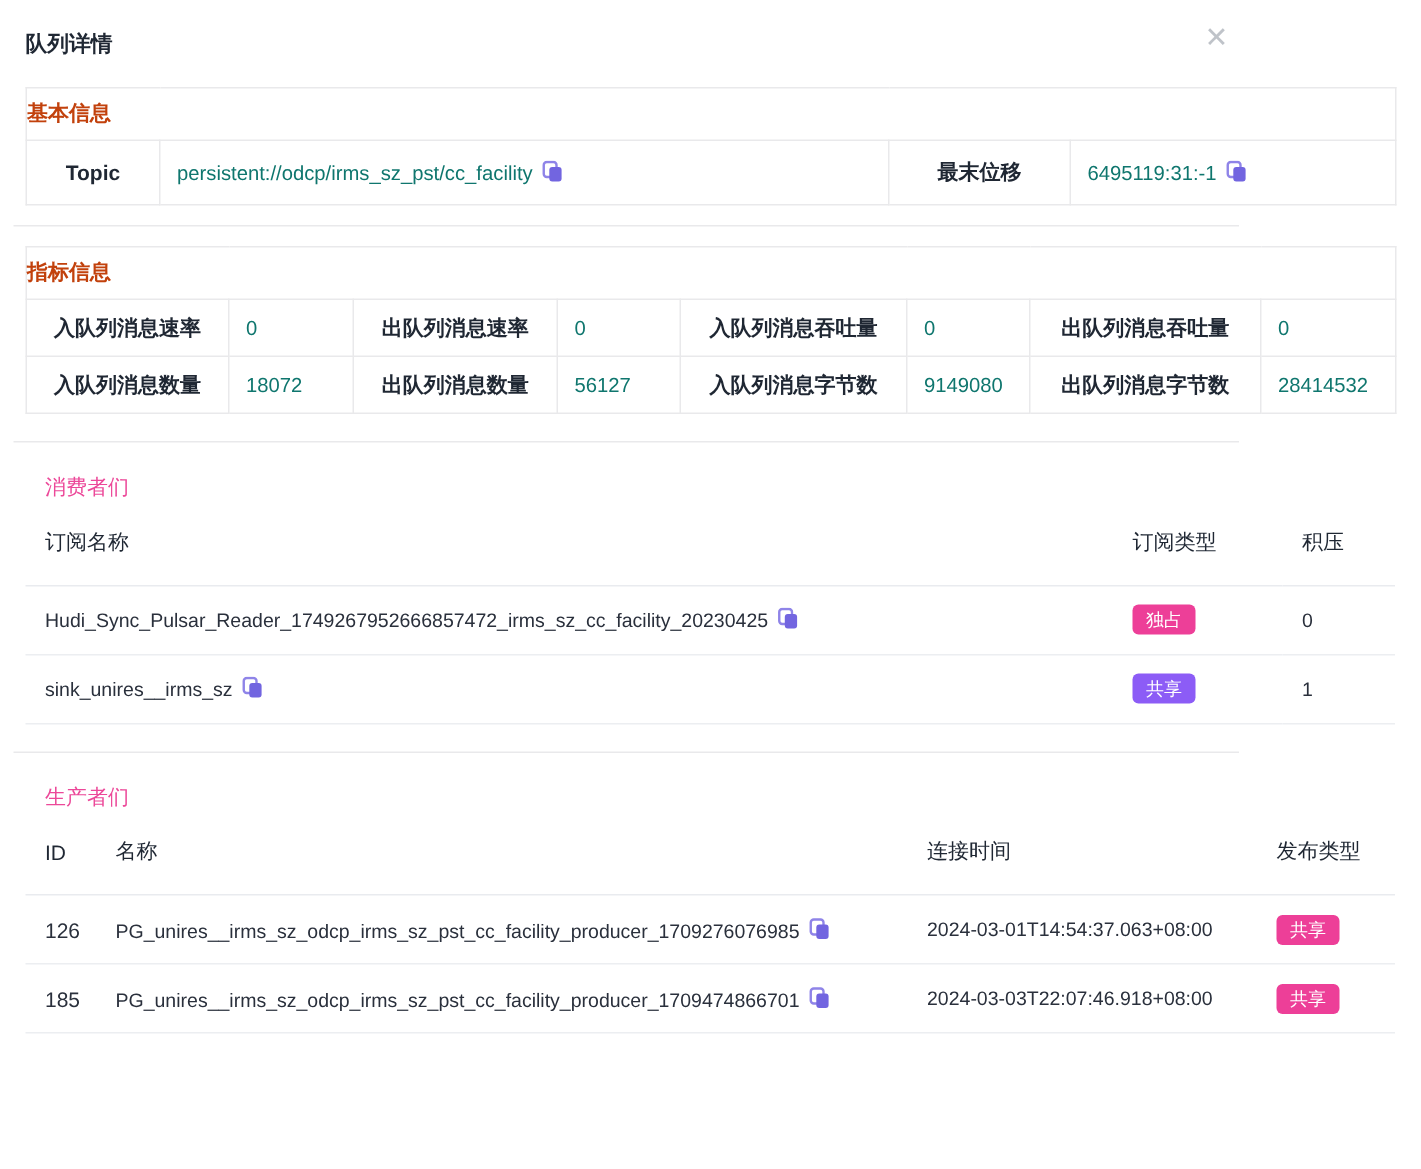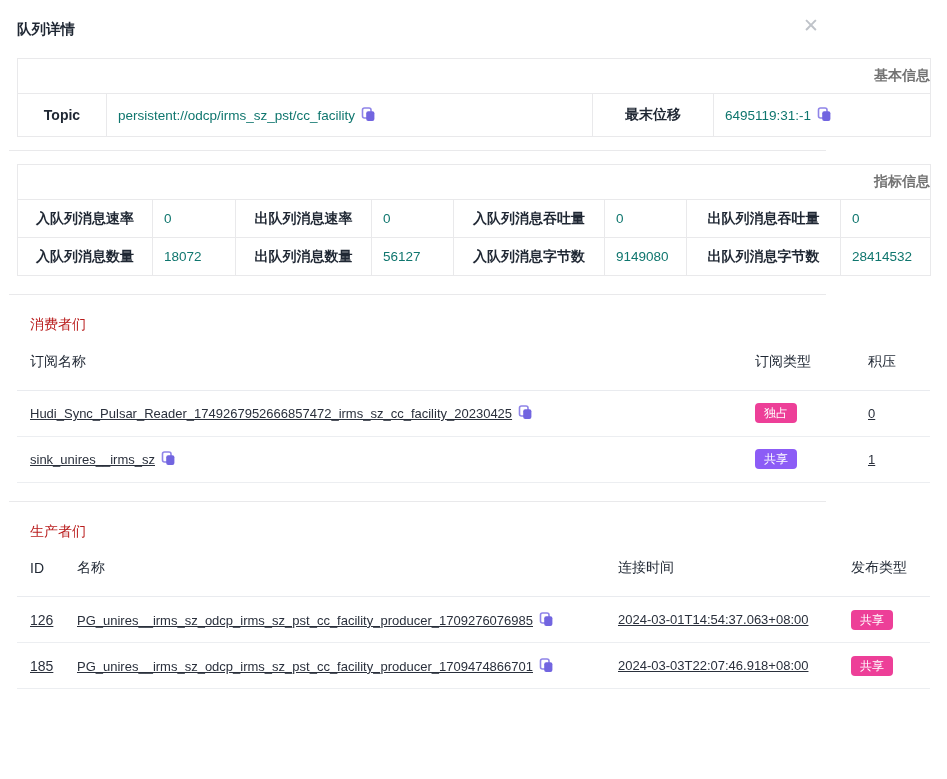--- a/index.html
+++ b/index.html
@@ -12,39 +12,39 @@
   .modal { position: relative; width: 835px; height: 779px; background: #fff; }
 
   
   .modal-header { display: flex; justify-content: space-between; align-items: flex-start; padding: 20px 16px 0 17px; }
   .modal-title { font-weight: bold; font-size: 14.5px; color: #1f2733; }
   .close-btn { border: none; background: none; color: #bfc3c9; font-size: 19px; line-height: 16px; cursor: pointer; padding: 0; margin-top: -2px; }
 
   
   .grid-table { border-collapse: collapse; margin: 0 17px; width: 913px; table-layout: fixed; }
   .grid-table th, .grid-table td { border: 1px solid #e9e9eb; font-size: 14px; }
-  .grid-table .tbl-caption { height: 35px; text-align: right; font-weight: bold; color: #737373; }
+  .grid-table .tbl-caption { height: 35px; text-align: left; font-weight: bold; color: #c2410c; }
   .grid-table td.lbl { text-align: center; font-weight: bold; color: #1f2733; }
   .grid-table td.val { text-align: left; padding-left: 11px; font-weight: normal; color: #0f766e; }
   .basic-table { margin-top: 19px; }
   .basic-table td { height: 43px; }
   .basic-table td.val { font-size: 13.5px; }
   .metrics-table td { height: 38px; }
   .metrics-table td.val { font-size: 13.5px; }
   td.no-border { border: none; }
 
   .divider { border: none; border-top: 1px solid #e9e9eb; margin: 13px 9px 13px 9px; }
   .divider.wide-gap { margin-top: 18px; margin-bottom: 0; }
 
   
-  .section-title { margin: 21px 0 0 30px; font-size: 14px; color: #b91c1c; }
+  .section-title { margin: 21px 0 0 30px; font-size: 14px; color: #ec4899; }
   .list-table { border-collapse: collapse; margin: 0 17px; width: 913px; table-layout: fixed; }
   .list-table th { height: 56px; text-align: left; font-weight: 500; color: #1f2733; font-size: 14px;
                    border-bottom: 1px solid #e9ebef; vertical-align: middle; }
-  .list-table td { height: 46px; border-bottom: 1px solid #eceef1; vertical-align: middle; font-size: 13px; color: #2a303c; text-decoration: underline; }
+  .list-table td { height: 46px; border-bottom: 1px solid #eceef1; vertical-align: middle; font-size: 13px; color: #2a303c; }
   .consumers-table th.c-name, .consumers-table td.c-name { padding-left: 13px; }
   .consumers-table th.c-type, .consumers-table td.c-type { padding-left: 15px; }
   .consumers-table th.c-backlog, .consumers-table td.c-backlog { padding-left: 13px; }
   .producers-table th.p-id, .producers-table td.p-id { padding-left: 13px; }
   .producers-table th.p-name, .producers-table td.p-name { padding-left: 13px; }
   .producers-table th.p-time, .producers-table td.p-time { padding-left: 8px; }
   .producers-table th.p-type, .producers-table td.p-type { padding-left: 13px; }
   .producers-table td.p-id { font-size: 14px; }
 
   .badge { display: inline-block; padding: 3px 9px; border-radius: 4px; color: #fff; font-size: 12px; line-height: 14px; }

